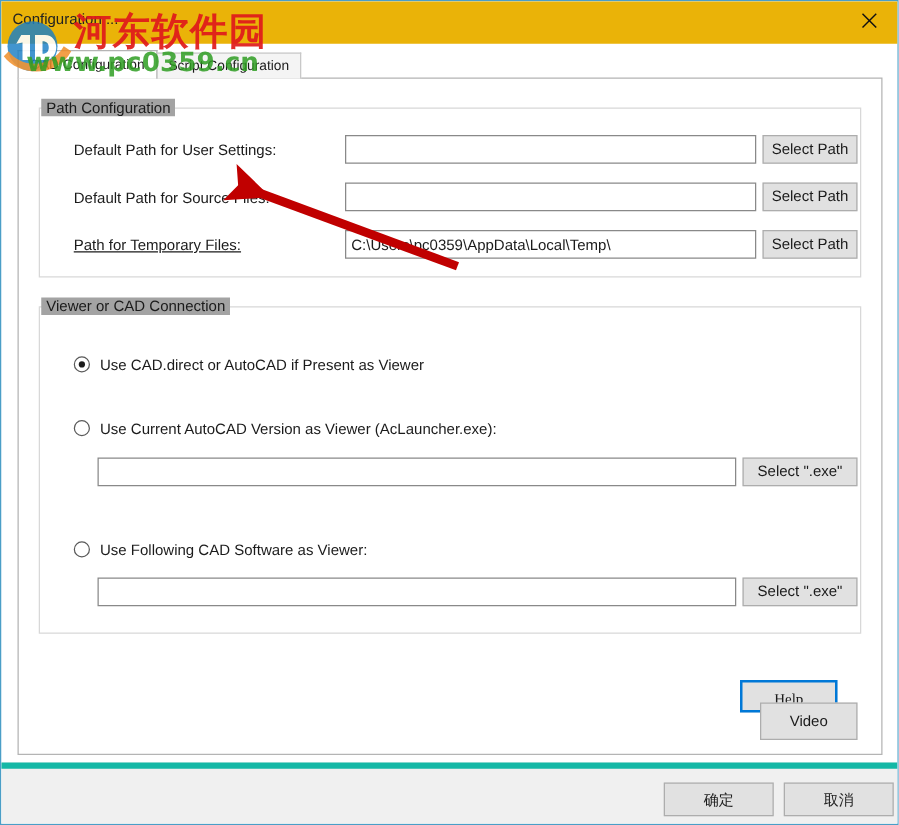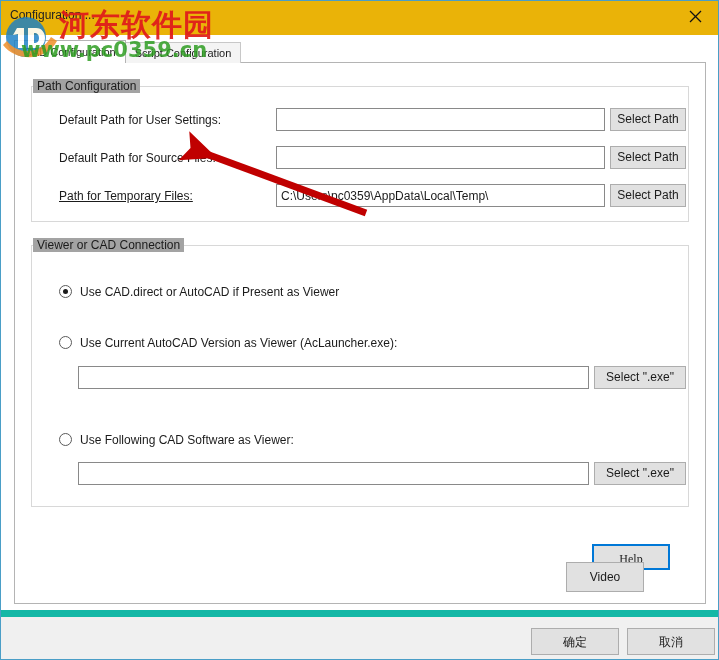--- a/index.html
+++ b/index.html
@@ -204,21 +204,21 @@
   }
 
   
   .bottombar {
     position: absolute;
     left: 0;
     top: 609px;
     width: 717px;
     height: 49px;
     background: #f0f0f0;
-    border-top: 7px solid #14b8a6;
+    border-top: 5px solid #14b8a6;
     box-sizing: border-box;
   }
   .btn-dlg {
     position: absolute;
     width: 88px;
     height: 27px;
     line-height: 25px;
     box-sizing: border-box;
     background: #e1e1e1;
     border: 1px solid #adadad;
@@ -341,21 +341,21 @@
 
       <div class="radio-row" style="left:27px; top:187px;">
         <span class="radio"></span>
         <span class="radio-label">Use Following CAD Software as Viewer:</span>
       </div>
       <input class="textbox" style="left: 46px; top: 216px; width: 511px;" value="">
       <button class="btn" style="left:562px; top:216px; width:92px;">Select ".exe"</button>
     </div>
 
     <button class="btn focused" style="left:577px; top:481px; width:78px; height:26px; line-height:26px;font-family:Liberation Serif, serif;">Help</button>
-    <button class="btn" style="left:551px; top:499px; width:78px; height:30px; line-height:28px;">Video</button>
+    <button class="btn" style="left:593px; top:499px; width:78px; height:30px; line-height:28px;">Video</button>
   </div>
 
   <div class="bottombar">
     <button class="btn-dlg" style="left:530px; top:11px;">确定</button>
     <button class="btn-dlg" style="left:626px; top:11px;">取消</button>
   </div>
 
   <div class="watermark">
     <svg class="wm-logo" viewBox="0 0 58 48">
       <circle cx="25" cy="22" r="20" fill="#1b7fc4" opacity="0.92"></circle>

